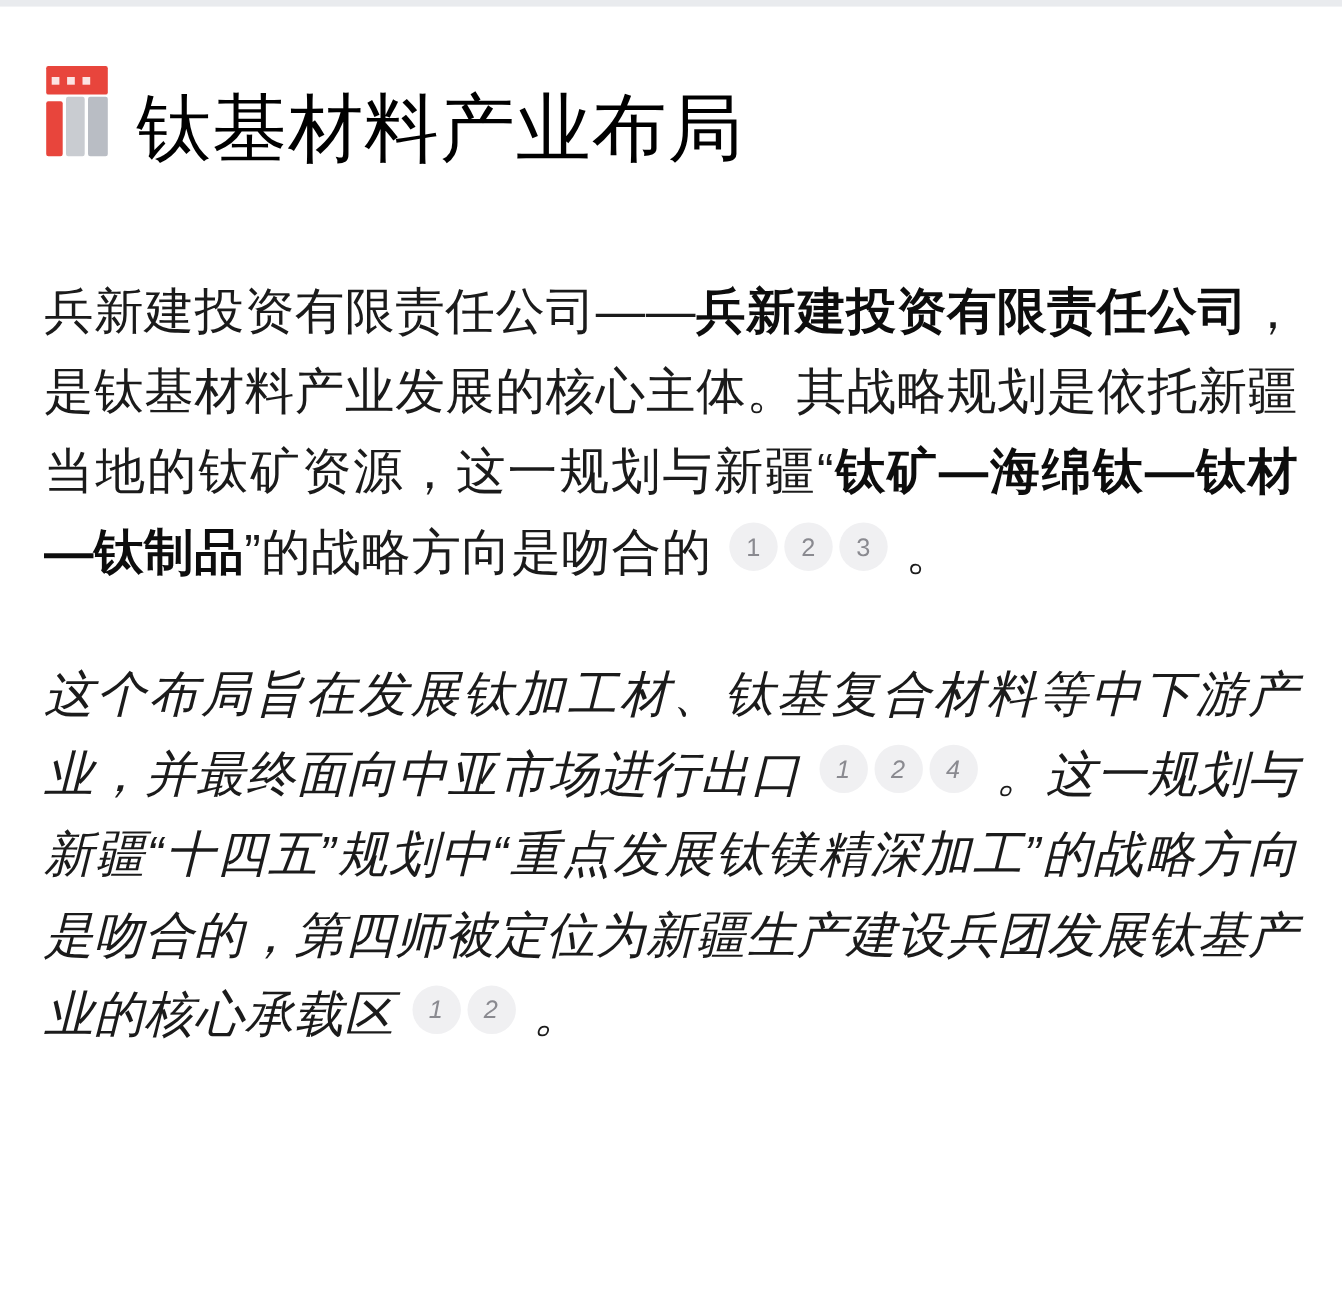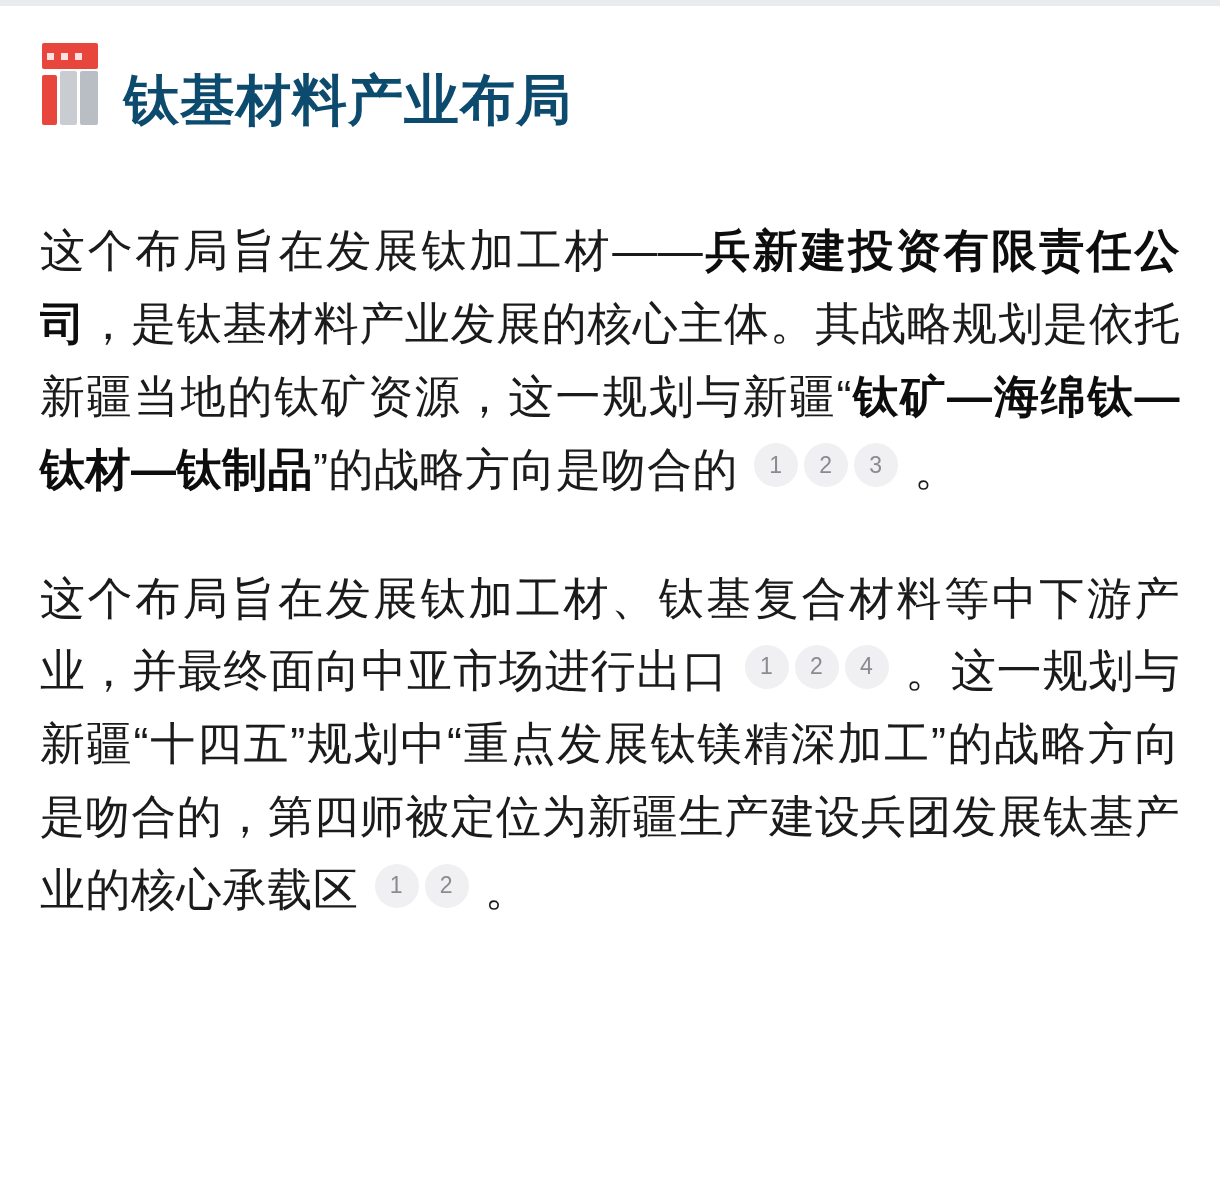--- a/index.html
+++ b/index.html
@@ -83,39 +83,39 @@
     border-radius: 2px;
   }
   .factory .win {
     position: absolute;
     width: 7px;
     height: 7px;
     background: #ffffff;
     opacity: .85;
   }
   .title-text {
-    font-size: 55px;
-    font-weight: 700;
+    font-size: 68px;
+    font-weight: 400;
     letter-spacing: 1px;
     line-height: 1.15;
-    color: #0c4a6e;
+    color: #000000;
   }
   .content {
     padding-top: 40px;
   }
   p.para {
     font-size: 45px;
     line-height: 1.62;
     margin: 0 0 56px 0;
     letter-spacing: 0.5px;
     color: #1b1b1b;
     text-align: justify;
     text-justify: inter-ideograph;
   }
-  p.para:last-child { margin-bottom: 0; }
+  p.para:last-child { margin-bottom: 0; font-style: italic; }
   .b { font-weight: 700; color: #0d0d0d; }
   .ref {
     display: inline-flex;
     align-items: center;
     justify-content: center;
     width: 44px;
     height: 44px;
     border-radius: 50%;
     background: #f0f0f2;
     color: #8a8a90;
@@ -144,17 +144,17 @@
         <span class="body"></span>
         <span class="win" style="left:7px; bottom:9px;"></span>
         <span class="win" style="left:21px; bottom:9px;"></span>
         <span class="win" style="left:35px; bottom:9px;"></span>
       </span>
     </span>
     <h1 class="title-text">钛基材料产业布局</h1>
   </div>
 
   <div class="content">
-    <p class="para" id="p1"><span>这个布局旨在发展钛加工材——</span><span class="b">兵新建投资有限责任公司</span><span>，是钛基材料产业发展的核心主体。其战略规划是依托新疆当地的钛矿资源，这一规划与新疆“</span><span class="b">钛矿—海绵钛—钛材—钛制品</span><span>”的战略方向是吻合的 </span><span class="ref">1</span><span class="ref">2</span><span class="ref">3</span><span> 。</span></p>
+    <p class="para" id="p1"><span>兵新建投资有限责任公司——</span><span class="b">兵新建投资有限责任公司</span><span>，是钛基材料产业发展的核心主体。其战略规划是依托新疆当地的钛矿资源，这一规划与新疆“</span><span class="b">钛矿—海绵钛—钛材—钛制品</span><span>”的战略方向是吻合的 </span><span class="ref">1</span><span class="ref">2</span><span class="ref">3</span><span> 。</span></p>
     <p class="para" id="p2"><span>这个布局旨在发展钛加工材、钛基复合材料等中下游产业，并最终面向中亚市场进行出口 </span><span class="ref">1</span><span class="ref">2</span><span class="ref">4</span><span> 。这一规划与新疆“十四五”规划中“重点发展钛镁精深加工”的战略方向是吻合的，第四师被定位为新疆生产建设兵团发展钛基产业的核心承载区 </span><span class="ref">1</span><span class="ref">2</span><span> 。</span></p>
   </div>
 
 </div>
 
 </body></html>

